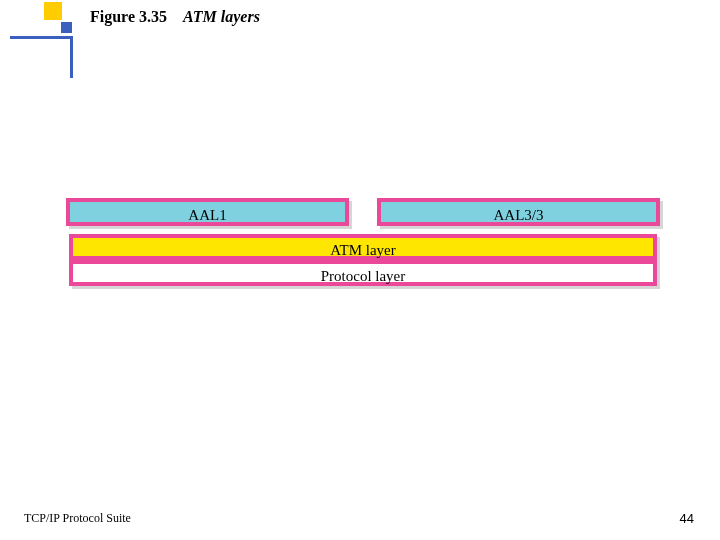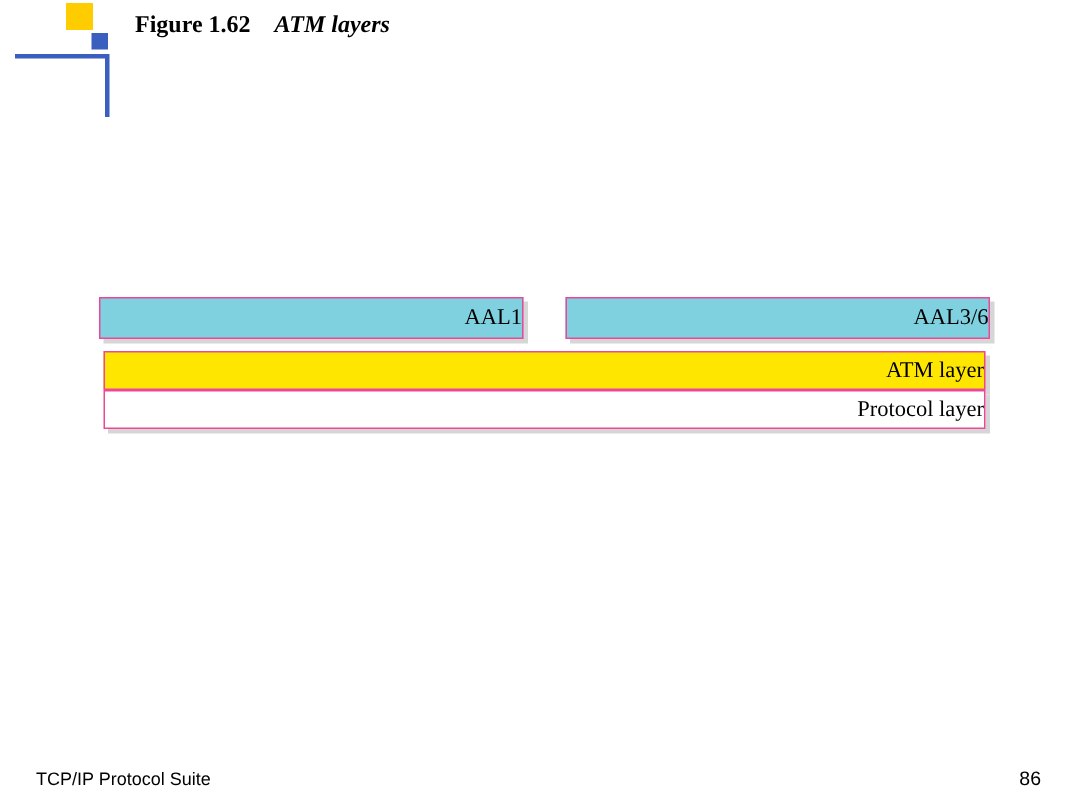--- a/index.html
+++ b/index.html
@@ -69,23 +69,23 @@
     width: 594px;
   }
   .top-row {
     display: flex;
     justify-content: space-between;
     gap: 28px;
     margin-bottom: 8px;
   }
   .box {
     position: relative;
-    text-align: right;
+    text-align: center;
     font-size: 15px;
-    border: 1px solid #ec4899;
+    border: 4px solid #ec4899;
   }
   .shadow {
     box-shadow: 3px 3px 0 0 #d6d6d6;
   }
   .aal {
     flex: 1;
     height: 28px;
     line-height: 26px;
     background: #7fd1e0;
   }
@@ -96,21 +96,21 @@
     margin: 0 auto 0 auto;
     font-family: Liberation Serif, serif;
   }
   .atm { background: #ffe600; }
   .phys { background: #ffffff; }
   .footer-left {
     position: absolute;
     bottom: 14px;
     left: 24px;
     font-size: 12px;
-    font-family: Liberation Sans, sans-serif;
+    font-family: Liberation Serif, serif;
     color: #000;
   }
   .footer-right {
     position: absolute;
     bottom: 14px;
     right: 26px;
     font-size: 13px;
     font-family: Tahoma, Arial, sans-serif;
     color: #000;
   }
@@ -119,27 +119,27 @@
 <body>
 
 <div class="deco">
   <div class="yellow-square"></div>
   <div class="small-blue"></div>
   <div class="hline"></div>
   <div class="vline"></div>
 </div>
 
 <div class="title">
-  <span>Figure 1.62</span>
+  <span>Figure 3.35</span>
   <span class="caption">ATM layers</span>
 </div>
 
 <div class="diagram">
   <div class="top-row">
     <div class="box aal shadow">AAL1</div>
-    <div class="box aal shadow">AAL3/6</div>
+    <div class="box aal shadow">AAL3/3</div>
   </div>
   <div class="box wide atm shadow">ATM layer</div>
   <div class="box wide phys shadow">Protocol layer</div>
 </div>
 
 <div class="footer-left">TCP/IP Protocol Suite</div>
-<div class="footer-right">86</div>
+<div class="footer-right">44</div>
 
 </body></html>

